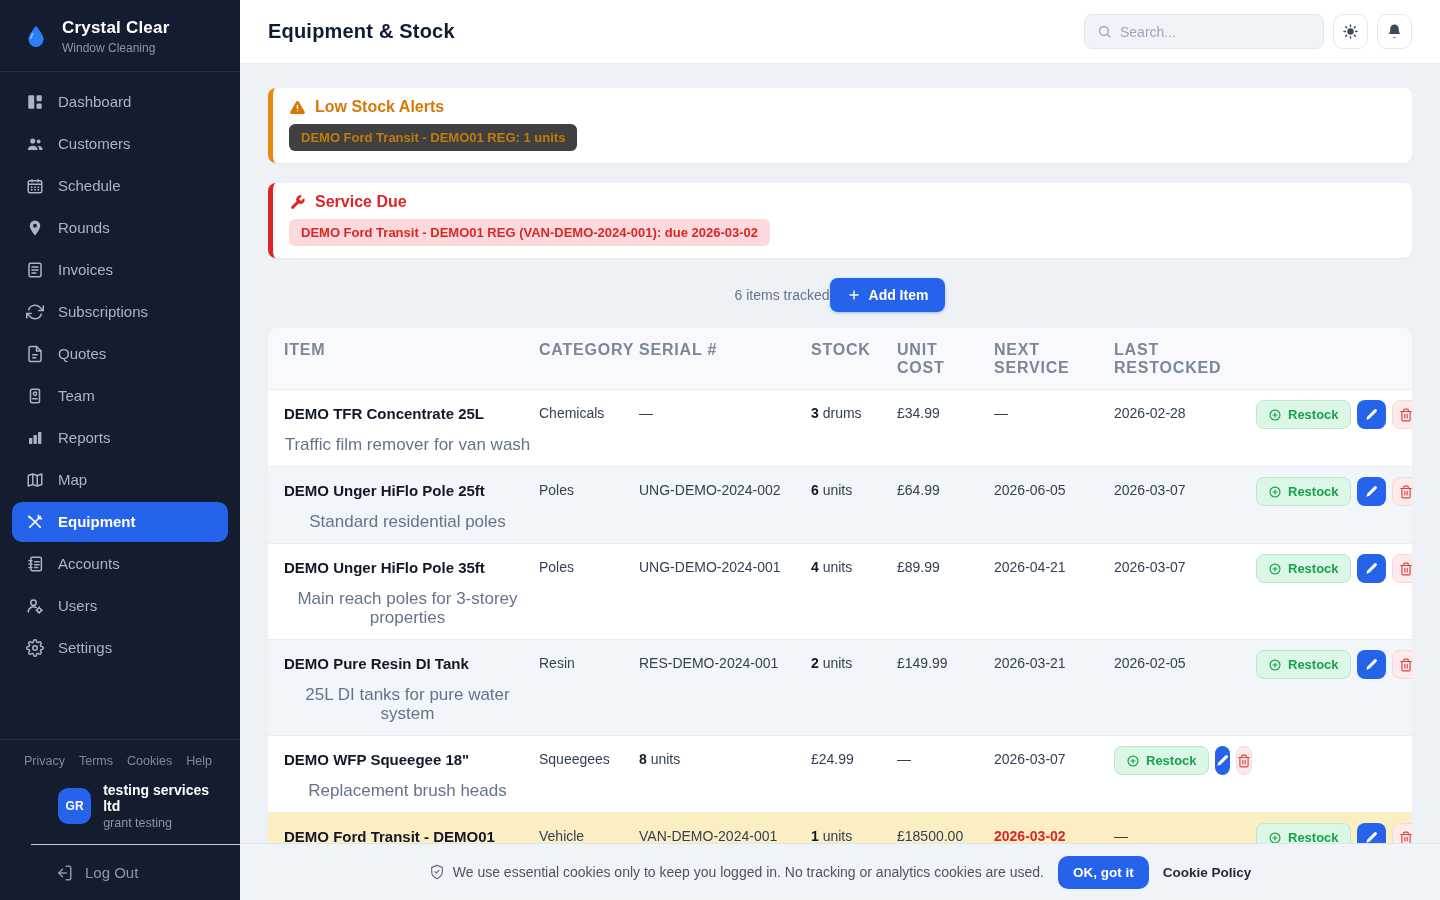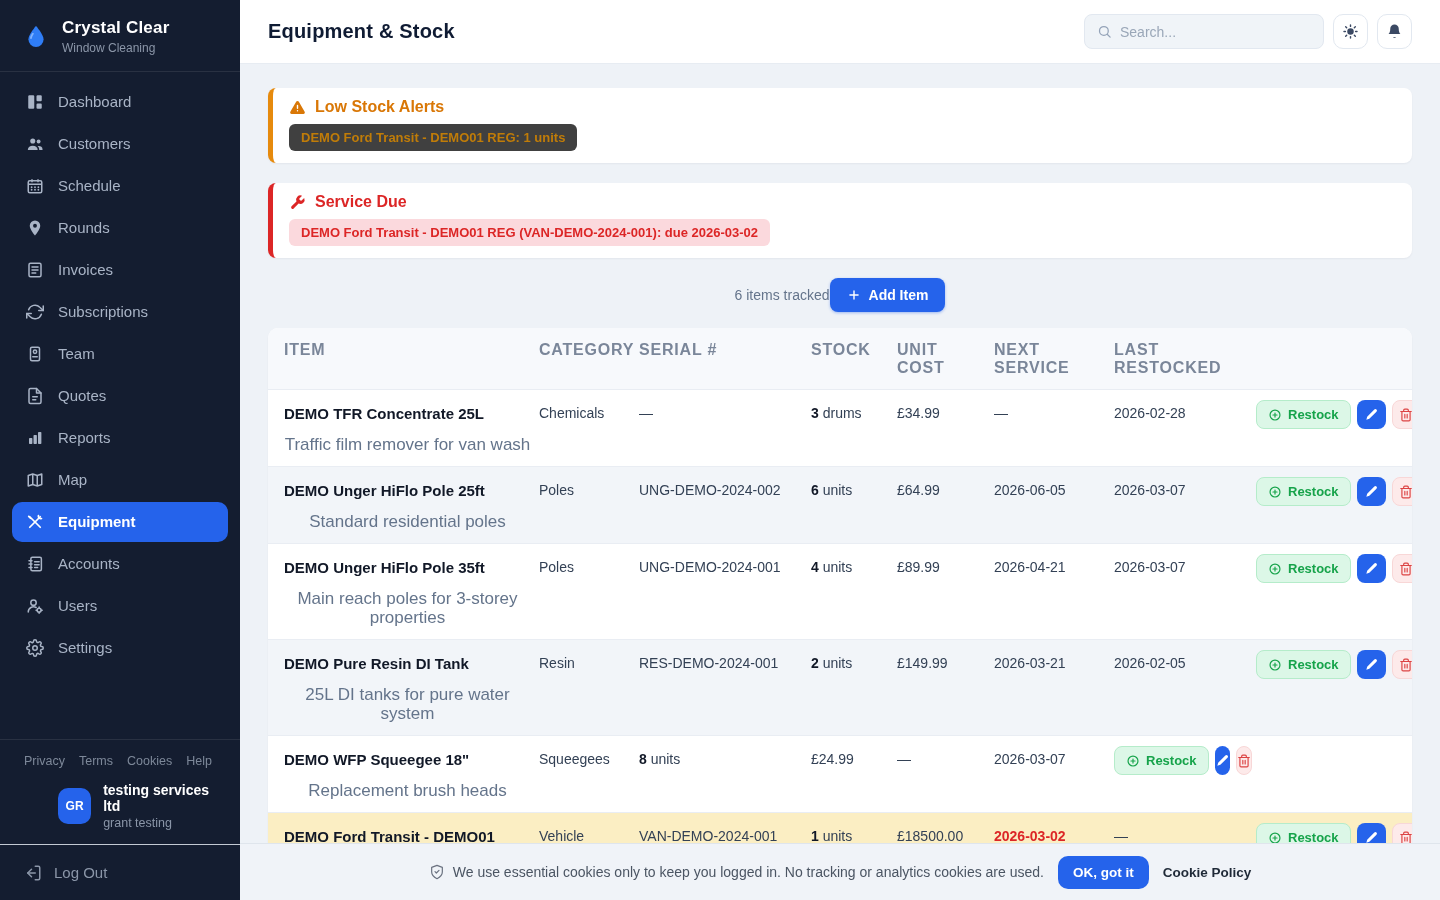--- a/index.html
+++ b/index.html
@@ -37,21 +37,21 @@
   .avatar {
     width: 36px; height: 36px; border-radius: 10px; background: #2563eb;
     color: #fff; font-size: 12px; font-weight: bold;
     display: flex; align-items: center; justify-content: center;
   }
   .user-name { color: #ffffff; font-size: 14px; font-weight: bold; }
   .user-role { color: #8b96a8; font-size: 12.5px; margin-top: 2px; }
   .logout-bar {
     height: 56px; border-top: 1px solid rgba(226,232,240,0.85);
     display: flex; align-items: center; gap: 12px; padding: 9px 24px;
-    color: #8b96a8; font-size: 15px; cursor: pointer; background: #141d30;
+    color: #8b96a8; font-size: 15px; cursor: pointer; background: #141d30; margin-left: 31px;
   }
   .logout-bar svg { width: 18px; height: 18px; }
 
   
   .main { flex: 1; display: flex; flex-direction: column; height: 100%; min-width: 0; }
   .topbar {
     height: 64px; min-height: 64px; background: #ffffff;
     border-bottom: 1px solid #e7ecf2;
     display: flex; align-items: center; justify-content: space-between;
     padding: 0 28px;
@@ -237,36 +237,36 @@
             <svg viewBox="0 0 24 24" fill="none" stroke="currentColor" stroke-width="2" stroke-linecap="round" stroke-linejoin="round">
               <polyline points="23 4 23 10 17 10"></polyline>
               <polyline points="1 20 1 14 7 14"></polyline>
               <path d="M3.5 9a9 9 0 0 1 14.9-3.4L23 10M1 14l4.6 4.4A9 9 0 0 0 20.5 15"></path>
             </svg>
           </span>
           <span class="nav-label">Subscriptions</span>
         </div>
         <div class="nav-item">
           <span class="nav-icon">
+            <svg viewBox="0 0 24 24" fill="none" stroke="currentColor" stroke-width="2" stroke-linejoin="round">
+              <path d="M14 2H6a2 2 0 0 0-2 2v16a2 2 0 0 0 2 2h12a2 2 0 0 0 2-2V8z"></path>
+              <path stroke-linecap="round" d="M14 2v6h6M9 13h6M9 17h4"></path>
+            </svg>
+          </span>
+          <span class="nav-label">Quotes</span>
+        </div>
+        <div class="nav-item">
+          <span class="nav-icon">
             <svg viewBox="0 0 24 24" fill="none" stroke="currentColor" stroke-width="2">
               <rect x="6" y="3" width="12" height="18" rx="2"></rect>
               <circle cx="12" cy="9" r="2.2"></circle>
               <path stroke-linecap="round" d="M9 15.5h6"></path>
             </svg>
           </span>
           <span class="nav-label">Team</span>
-        </div>
-        <div class="nav-item">
-          <span class="nav-icon">
-            <svg viewBox="0 0 24 24" fill="none" stroke="currentColor" stroke-width="2" stroke-linejoin="round">
-              <path d="M14 2H6a2 2 0 0 0-2 2v16a2 2 0 0 0 2 2h12a2 2 0 0 0 2-2V8z"></path>
-              <path stroke-linecap="round" d="M14 2v6h6M9 13h6M9 17h4"></path>
-            </svg>
-          </span>
-          <span class="nav-label">Quotes</span>
         </div>
         <div class="nav-item">
           <span class="nav-icon">
             <svg viewBox="0 0 24 24" fill="currentColor">
               <rect x="4" y="12" width="4.5" height="8" rx="1"></rect>
               <rect x="10" y="8" width="4.5" height="12" rx="1"></rect>
               <rect x="16" y="4" width="4.5" height="16" rx="1"></rect>
             </svg>
           </span>
           <span class="nav-label">Reports</span>

